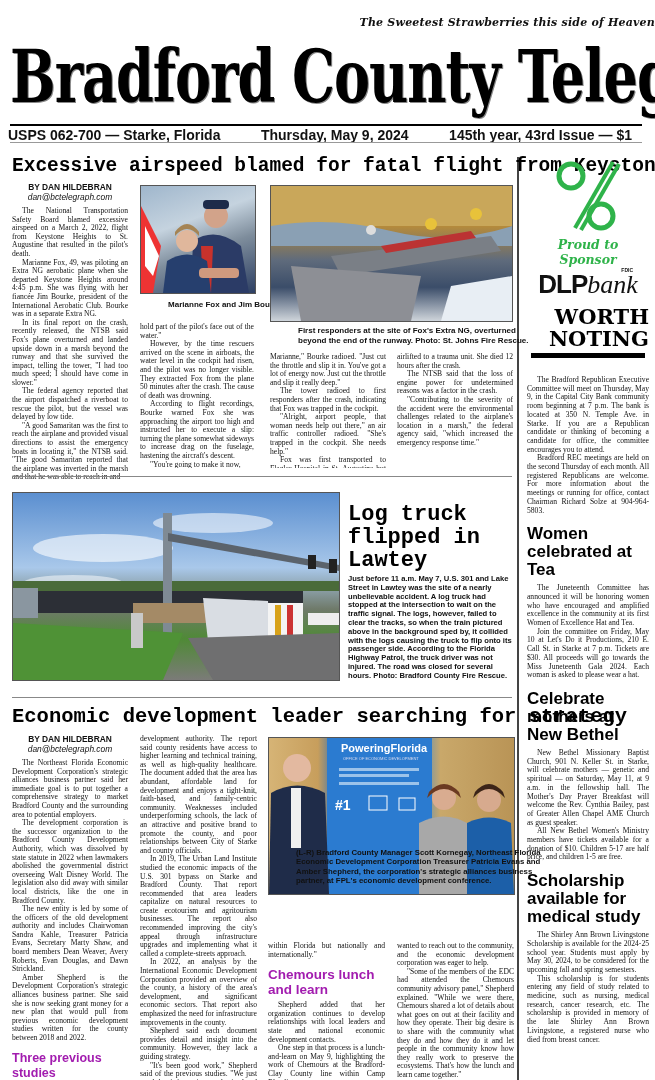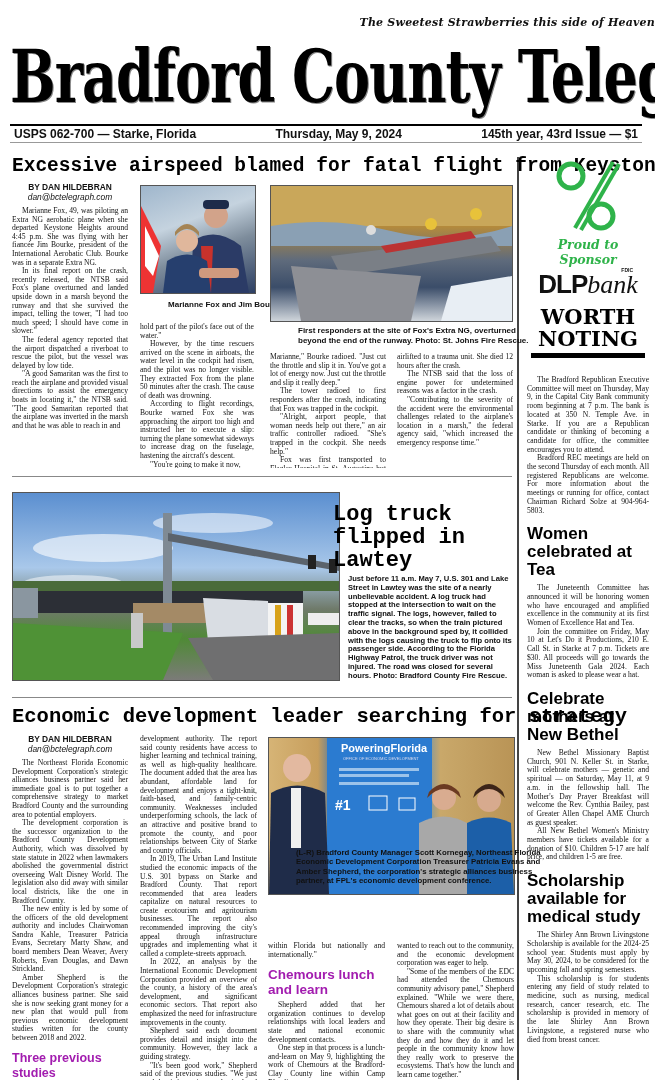--- a/index.html
+++ b/index.html
@@ -1,21 +1,21 @@
 <!DOCTYPE html>
 <html><head>
 <meta charset="utf-8">
 <style>
   html, body { margin: 0; padding: 0; background: #fff; }
   body { width: 655px; height: 1080px; overflow: hidden; position: relative; font-family: "Liberation Serif", serif; color: #111; }
   .abs { position: absolute; }
   .tagline { left: 0; width: 655px; top: 16px; text-align: right; font-family: "DejaVu Serif", serif; font-style: italic; font-weight: bold; font-size: 11px; letter-spacing: 0.2px; }
   .masthead { left: 10px; width: 640px; top: 34px; height: 84px; text-align: center; font-family: "DejaVu Serif", serif; font-weight: bold; font-size: 54px; line-height: 84px; letter-spacing: -1px; color: #000; text-shadow: 1px 1px 0 #888; transform: scaleY(1.35); transform-origin: center; white-space: nowrap; }
   .rule-top { left: 10px; width: 632px; top: 124px; height: 2px; background: #000; }
-  .infobar { left: 14px; width: 624px; top: 127px; height: 14px; font-family: "Liberation Sans", sans-serif; font-weight: bold; font-size: 12px; display: flex; justify-content: space-between; }
+  .infobar { left: 8px; width: 624px; top: 127px; height: 14px; font-family: "Liberation Sans", sans-serif; font-weight: bold; font-size: 14px; display: flex; justify-content: space-between; }
   .rule-info { left: 10px; width: 632px; top: 142px; height: 1px; background: #999; }
   .vdivider { left: 517px; top: 157px; width: 2px; height: 923px; background: #444; }
   .hrule { height: 1px; background: #888; }
   .h1 { font-family: Liberation Mono, monospace; font-weight: bold; color: #000; white-space: nowrap; }
   .byline { text-align: center; font-family: "Liberation Sans", sans-serif; font-size: 8.4px; line-height: 10px; }
   .byline b { display: block; font-weight: bold; }
   .byline i { display: block; }
   .col { font-size: 7.6px; line-height: 8.6px; text-align: justify; overflow: hidden; }
   .col p { margin: 0; text-indent: 10px; }
   .photo { border: 1px solid #555; overflow: hidden; }
@@ -41,20 +41,21 @@
 <div class="abs vdivider"></div>
 
 <div class="abs h1" style="left:12px; top:154px; font-size:19.5px; line-height:24px;">Excessive airspeed blamed for fatal flight from Keystone</div>
 
 <div class="abs" style="left:12px; top:182px; width:116px;">
   <div class="byline">
     <b>BY DAN HILDEBRAN</b>
     <i>dan@bctelegraph.com</i>
   </div>
   <div class="col" style="margin-top:5px; height:275px;">
+    <p>The National Transportation Safety Board blamed excessive airspeed on a March 2, 2022, flight from Keystone Heights to St. Augustine that resulted in the pilot's death.</p>
     <p>Marianne Fox, 49, was piloting an Extra NG aerobatic plane when she departed Keystone Heights around 4:45 p.m. She was flying with her fiancée Jim Bourke, president of the International Aerobatic Club. Bourke was in a separate Extra NG.</p>
     <p>In its final report on the crash, recently released, the NTSB said Fox's plane overturned and landed upside down in a marsh beyond the runway and that she survived the impact, telling the tower, "I had too much speed; I should have come in slower."</p>
     <p>The federal agency reported that the airport dispatched a riverboat to rescue the pilot, but the vessel was delayed by low tide.</p>
     <p>"A good Samaritan was the first to reach the airplane and provided visual directions to assist the emergency boats in locating it," the NTSB said. "The good Samaritan reported that the airplane was inverted in the marsh and that he was able to reach in and</p>
   </div>
 </div>
 
 <div class="abs photo" style="left:140px; top:185px; width:114px; height:107px; background: linear-gradient(160deg, #9fb6cc 0%, #c5d3df 35%, #7e8d9c 60%, #2d3f63 100%);">
   <svg width="114" height="107" viewBox="0 0 114 107">
     <polygon points="0,20 20,60 12,107 0,107" fill="#e33"></polygon>
@@ -124,21 +125,21 @@
     <rect x="255" y="110" width="35" height="40" fill="#f4f4f4"></rect>
     <rect x="262" y="112" width="6" height="36" fill="#d8a21a"></rect>
     <rect x="274" y="112" width="6" height="36" fill="#c33"></rect>
     <rect x="295" y="120" width="31" height="12" fill="#eee"></rect>
     <polygon points="0,130 170,140 150,187 0,187" fill="#4f9236"></polygon>
     <polygon points="175,145 326,140 326,187 200,187" fill="#6f6f70"></polygon>
     <rect x="118" y="120" width="12" height="35" fill="#c9c9c9"></rect>
   </svg>
 </div>
 
-<div class="abs h1" style="left:333px; top:503px; width:165px; font-size:22px; line-height:23px; white-space:normal;">Log truck flipped in Lawtey</div>
+<div class="abs h1" style="left:348px; top:503px; width:165px; font-size:22px; line-height:23px; white-space:normal;">Log truck flipped in Lawtey</div>
 <div class="abs" style="left:348px; top:575px; width:166px; font-family:'Liberation Sans', sans-serif; font-weight:bold; font-size:7.6px; line-height:8.8px;">Just before 11 a.m. May 7, U.S. 301 and Lake Street in Lawtey was the site of a nearly unbelievable accident. A log truck had stopped at the intersection to wait on the traffic signal. The logs, however, failed to clear the tracks, so when the train pictured above in the background sped by, it collided with the logs causing the truck to flip onto its passenger side. According to the Florida Highway Patrol, the truck driver was not injured. The road was closed for several hours. Photo: Bradford County Fire Rescue.</div>
 
 <div class="abs hrule" style="left:12px; top:697px; width:500px;"></div>
 
 <div class="abs h1" style="left:12px; top:704px; font-size:20.5px; line-height:26px;">Economic development leader searching for strategy</div>
 
 <div class="abs" style="left:12px; top:734px; width:116px;">
   <div class="byline">
     <b>BY DAN HILDEBRAN</b>
     <i>dan@bctelegraph.com</i>
@@ -208,21 +209,21 @@
       <circle cx="48" cy="58" r="12" fill="none" stroke="#2fb34a" stroke-width="5"></circle>
       <line x1="60" y1="4" x2="22" y2="70" stroke="#2fb34a" stroke-width="4"></line>
       <line x1="66" y1="6" x2="28" y2="72" stroke="#2fb34a" stroke-width="4"></line>
     </svg>
   </div>
   <div style="text-align:center; font-family:'DejaVu Serif', serif; font-style:italic; font-weight:bold; font-size:12.5px; color:#2fb34a; margin-top:1px;">Proud to Sponsor</div>
   <div style="text-align:center; margin-top:2px; position:relative;">
     <span style="font-family:'Liberation Sans', sans-serif; font-weight:bold; font-size:26px; color:#111; letter-spacing:-1px;">DLP</span><span style="font-family:'Liberation Serif', serif; font-style:italic; font-size:26px; color:#111;">bank</span>
     <span style="position:absolute; right:16px; top:-2px; font-family:'Liberation Sans', sans-serif; font-size:5px; font-weight:bold;">FDIC</span>
   </div>
-  <div style="text-align:center; font-family:'DejaVu Serif', serif; font-weight:bold; font-size:21px; line-height:22px; margin-top:6px; color:#000;">
+  <div style="text-align:right; font-family:'DejaVu Serif', serif; font-weight:bold; font-size:21px; line-height:22px; margin-top:6px; color:#000;">
     <div>WORTH</div>
     <div>NOTING</div>
   </div>
   <div style="height:5px; background:#000; margin:3px 4px 0 4px;"></div>
 
   <div style="margin-top:18px;">
     <div class="side-sec">
       <div class="side-col">
         <p>The Bradford Republican Executive Committee will meet on Thursday, May 9, in the Capital City Bank community room beginning at 7 p.m. The bank is located at 350 N. Temple Ave. in Starke. If you are a Republican candidate or thinking of becoming a candidate for office, the committee encourages you to attend.</p>
         <p>Bradford REC meetings are held on the second Thursday of each month. All registered Republicans are welcome. For more information about the meetings or running for office, contact Chairman Richard Solze at 904-964-5803.</p>

